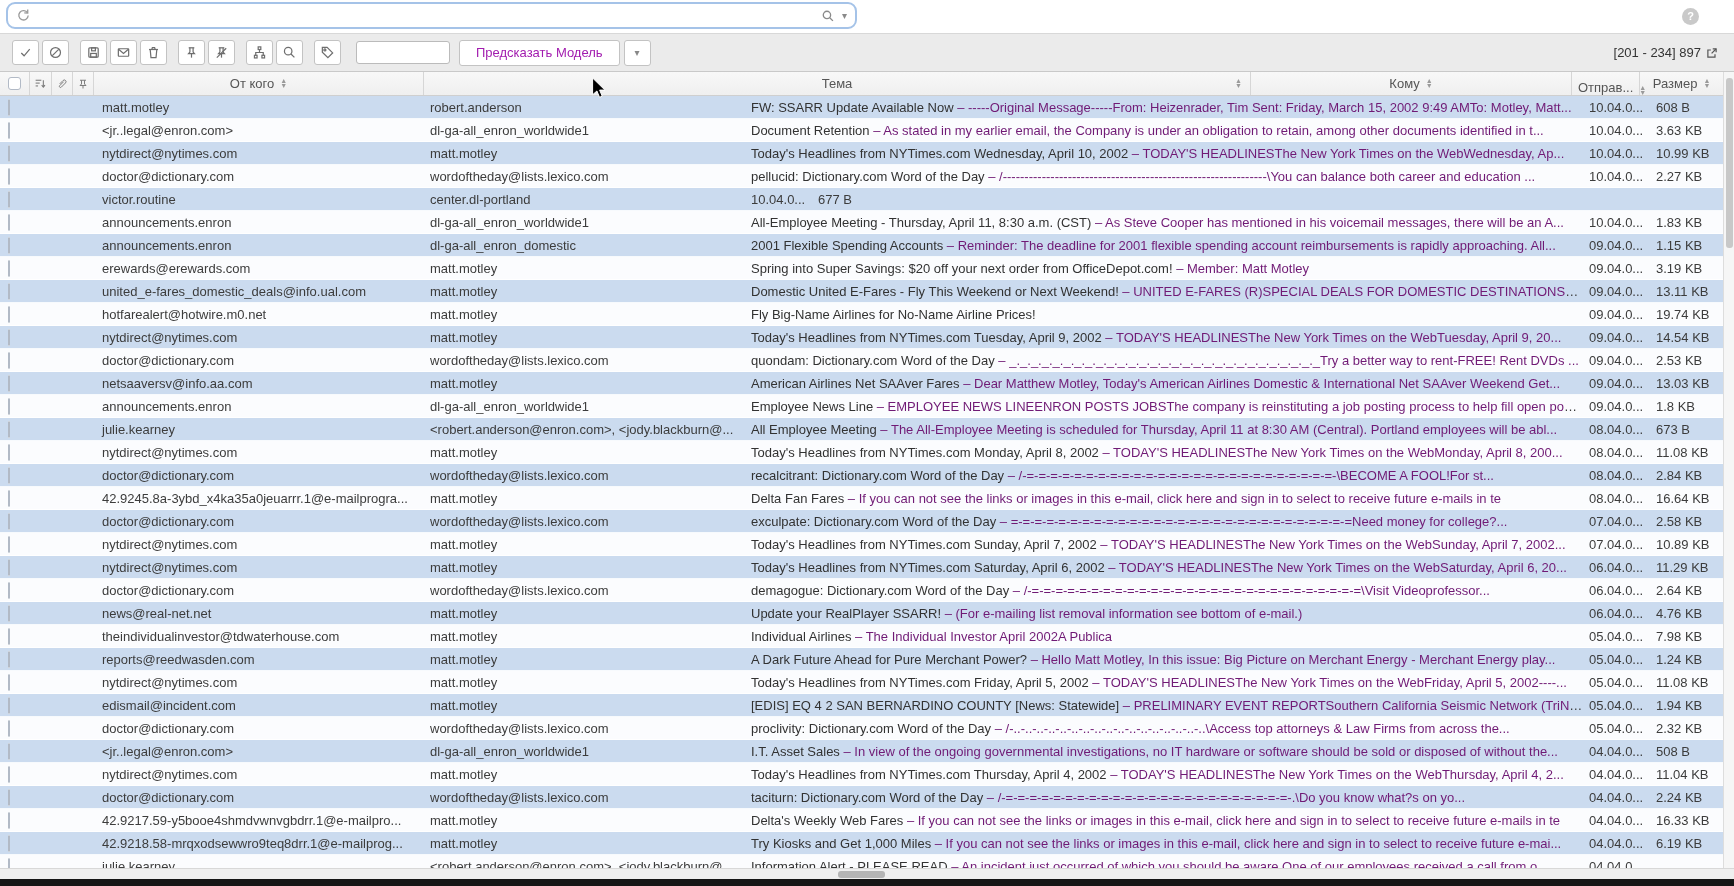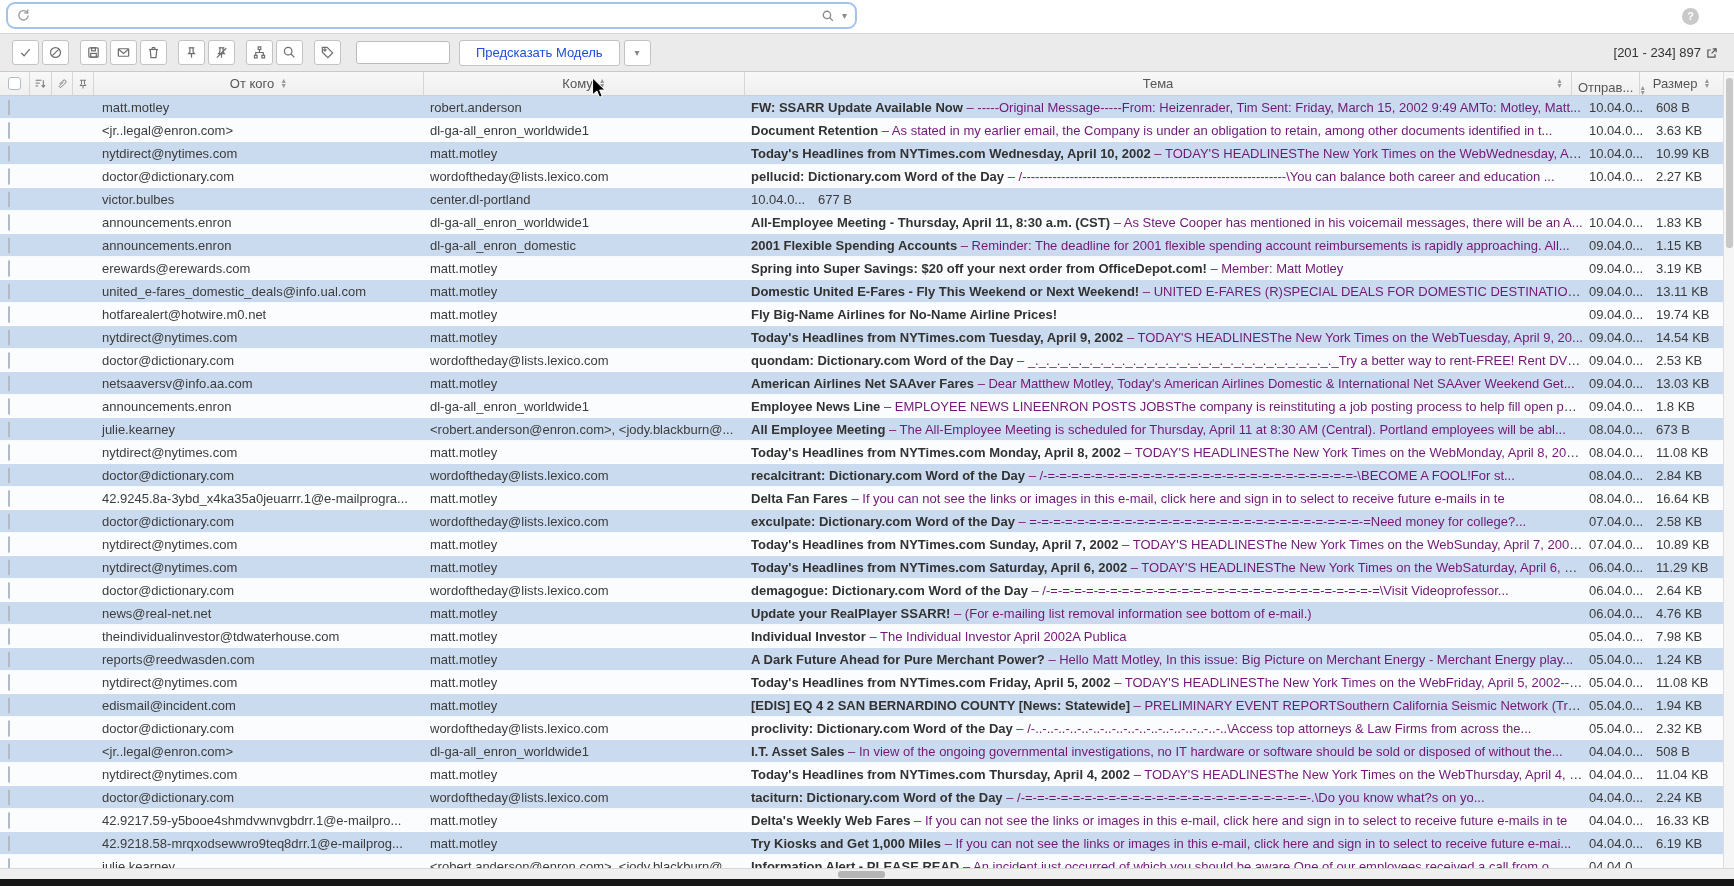--- a/index.html
+++ b/index.html
@@ -20,21 +20,21 @@
   
   .toolbar { position:absolute; left:0; top:33px; width:1734px; height:39px; background:#ebebeb;
     border-top:1px solid #d8d8d8; border-bottom:1px solid #c9c9c9;
     display:flex; align-items:center; padding-left:12px; }
   .tbtn { width:27px; height:25px; background:#fff; border:1px solid #c3c3c3; border-radius:3px;
     display:inline-flex; align-items:center; justify-content:center; margin-right:3px; }
   .tbtn.gap { margin-left:8px; }
   .tinput { width:94px; height:23px; border:1px solid #bbb; border-radius:3px; background:#fff;
     margin-left:12px; font:inherit; padding:0 5px; outline:none; }
   .predict { height:26px; margin-left:9px; background:#fff; border:1px solid #c3c3c3; border-radius:3px;
-    font:inherit; color:#1d4ed8; padding:0 16px; }
+    font:inherit; color:#a21caf; padding:0 16px; }
   .caretbtn { height:26px; width:27px; margin-left:4px; background:#fff; border:1px solid #c3c3c3;
     border-radius:3px; color:#888; font-size:10px; }
   .rangebox { margin-left:auto; margin-right:16px; display:flex; align-items:center; gap:5px; color:#333; }
 
   
   .grid { position:absolute; left:0; top:72px; width:1734px; height:796px; }
   .ghead { display:flex; height:24px; background:linear-gradient(#f8f8f8,#efefef);
     border-bottom:1px solid #cfcfcf; color:#555; }
   .hcell { display:flex; align-items:center; justify-content:center; gap:6px;
     border-right:1px solid #d6d6d6; height:100%; position:relative; }
@@ -44,21 +44,21 @@
   .sorter { display:inline-flex; flex-direction:column; line-height:4.5px; font-size:7px; color:#9a9a9a; }
   .rows { height:772px; overflow:hidden; }
   .row { display:flex; height:23px; align-items:center; border-bottom:1px solid rgba(255,255,255,.85); }
   .row.even { background:#cbdbef; }
   .row.odd  { background:#fbfcfe; }
   .cb { width:13px; height:13px; border:1px solid #b2bac6; border-radius:3px; background:#fff; margin-left:8px; }
   .cell { white-space:nowrap; overflow:hidden; }
   .cell.c-from{ padding-left:8px; } .cell.c-to{ padding-left:6px; }
   .cell.c-subj{ padding-left:6px; text-overflow:ellipsis; }
   .cell.c-date{ padding-left:6px; } .cell.c-size{ padding-left:5px; }
-  .s-main { font-weight:bold; color:#323232; }
+  .s-main { font-weight:normal; color:#323232; }
   .s-prev { color:#701a75; }
   .vscroll { position:absolute; right:0; top:0; width:11px; height:796px; background:#f6f6f6;
     border-left:1px solid #ddd; }
   .vthumb { position:absolute; left:2px; top:6px; width:7px; height:170px; background:#c8c8c8; border-radius:3px; }
 
   
   .hscroll { position:absolute; left:0; top:868px; width:1734px; height:11px; background:#efefef;
     border-top:1px solid #d8d8d8; }
   .hthumb { position:absolute; left:838px; top:2px; width:47px; height:7px; background:#b5b5b5; border-radius:3px; }
   .blackbar { position:absolute; left:0; top:879px; width:1734px; height:7px; background:#161616; }
@@ -216,34 +216,34 @@
         </svg>
         </span>
     </div>
     <div class="hcell c-from">
       <span>От кого</span>
       <span class="sorter">
           <span>▲</span>
           <span>▼</span>
         </span>
     </div>
+    <div class="hcell c-subj">
+      <span>Тема</span>
+      <span class="sorter" style="position:absolute;right:8px;">
+          <span>▲</span>
+          <span>▼</span>
+        </span>
+    </div>
     <div class="hcell c-to">
       <span>Кому</span>
       <span class="sorter">
           <span>▲</span>
           <span>▼</span>
         </span>
     </div>
-    <div class="hcell c-subj">
-      <span>Тема</span>
-      <span class="sorter" style="position:absolute;right:8px;">
-          <span>▲</span>
-          <span>▼</span>
-        </span>
-    </div>
     <div class="hcell c-date">
       <span>Отправ...</span>
       <span class="sorter">
           <span>▲</span>
           <span>▼</span>
         </span>
     </div>
     <div class="hcell c-size" style="border-right:none">
       <span>Размер</span>
       <span class="sorter">
@@ -296,21 +296,21 @@
         <div class="cell c-to">wordoftheday@lists.lexico.com</div>
         <div class="cell c-subj"><span class="s-main">pellucid: Dictionary.com Word of the Day</span><span class="s-prev"> – /-------------------------------------------------------------\You can balance both career and education ...</span></div>
         <div class="cell c-date">10.04.0...</div>
         <div class="cell c-size">2.27 KB</div>
       </div>
       <div class="row even">
         <div class="c-check"><span class="cb"></span></div>
         <div class="c-i1"></div>
         <div class="c-i2"></div>
         <div class="c-i3"></div>
-        <div class="cell c-from">victor.bulbes</div>
+        <div class="cell c-from">victor.routine</div>
         <div class="cell c-to">center.dl-portland</div>
         <div class="cell c-date">10.04.0...</div>
         <div class="cell c-size">677 B</div>
       </div>
       <div class="row odd">
         <div class="c-check"><span class="cb"></span></div>
         <div class="c-i1"></div>
         <div class="c-i2"></div>
         <div class="c-i3"></div>
         <div class="cell c-from">announcements.enron</div>
@@ -506,21 +506,21 @@
         <div class="cell c-date">06.04.0...</div>
         <div class="cell c-size">4.76 KB</div>
       </div>
       <div class="row odd">
         <div class="c-check"><span class="cb"></span></div>
         <div class="c-i1"></div>
         <div class="c-i2"></div>
         <div class="c-i3"></div>
         <div class="cell c-from">theindividualinvestor@tdwaterhouse.com</div>
         <div class="cell c-to">matt.motley</div>
-        <div class="cell c-subj"><span class="s-main">Individual Investor</span><span class="s-prev"> – The Individual Investor April 2002A Publica</span></div>
+        <div class="cell c-subj"><span class="s-main">Individual Airlines</span><span class="s-prev"> – The Individual Investor April 2002A Publica</span></div>
         <div class="cell c-date">05.04.0...</div>
         <div class="cell c-size">7.98 KB</div>
       </div>
       <div class="row even">
         <div class="c-check"><span class="cb"></span></div>
         <div class="c-i1"></div>
         <div class="c-i2"></div>
         <div class="c-i3"></div>
         <div class="cell c-from">reports@reedwasden.com</div>
         <div class="cell c-to">matt.motley</div>

